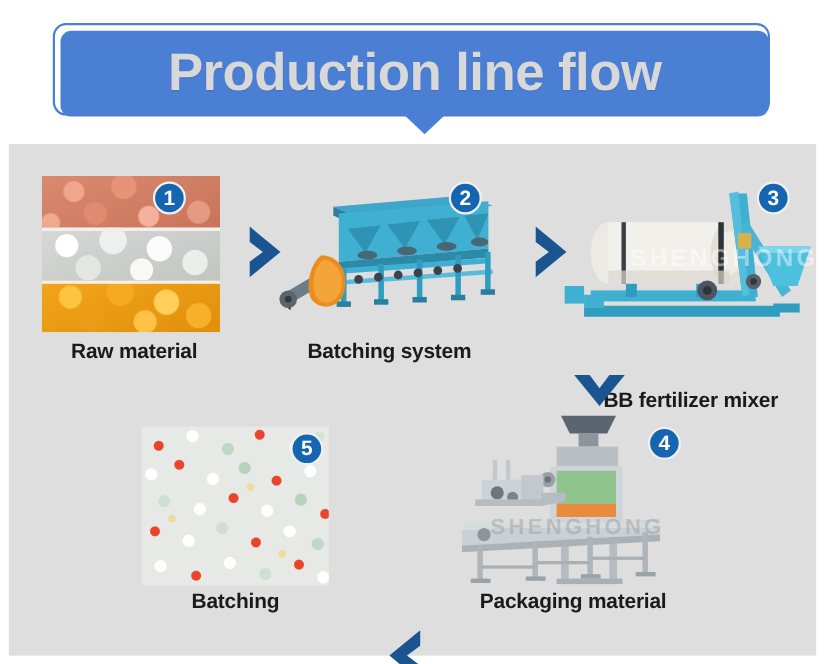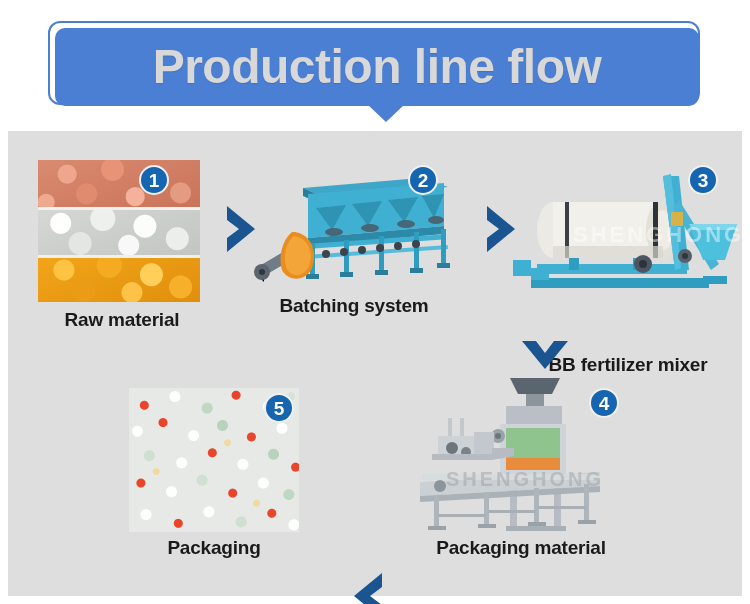--- a/index.html
+++ b/index.html
@@ -235,21 +235,21 @@
           <circle cx="114" cy="90" r="4"></circle>
             <circle cx="132" cy="88" r="4"></circle>
           <circle cx="150" cy="86" r="4"></circle>
             <circle cx="168" cy="84" r="4"></circle>
         </g>
       </svg>
     </div>
     <div class="badge" style="left:400px;top:34px;">
       <span>2</span>
     </div>
-    <div class="caption" style="left:232px;top:164px;width:228px;">Batching system</div>
+    <div class="caption" style="left:232px;top:178px;width:228px;">Batching system</div>
   </div>
 
   <div class="chev" style="left:477px;top:73px;">
     <svg width="32" height="50" viewBox="0 0 32 50" aria-hidden="true">
       <polygon points="2,2 30,25 2,48 2,34 14,25 2,16" fill="#1a5591"></polygon>
     </svg>
   </div>
 
   <div class="step">
     <div class="thumb" style="left:505px;top:29px;width:228px;height:145px;">
@@ -373,16 +373,16 @@
     </svg>
   </div>
 
   <div class="step">
     <div class="thumb" id="img-fin" style="left:121px;top:257px;width:170px;height:144px;">
       <div class="gr"></div>
     </div>
     <div class="badge" style="left:256px;top:262px;">
       <span>5</span>
     </div>
-    <div class="caption" style="left:92px;top:406px;width:228px;">Packaging</div>
+    <div class="caption" style="left:92px;top:406px;width:228px;">Batching</div>
   </div>
 
 </div>
 
 </body></html>

